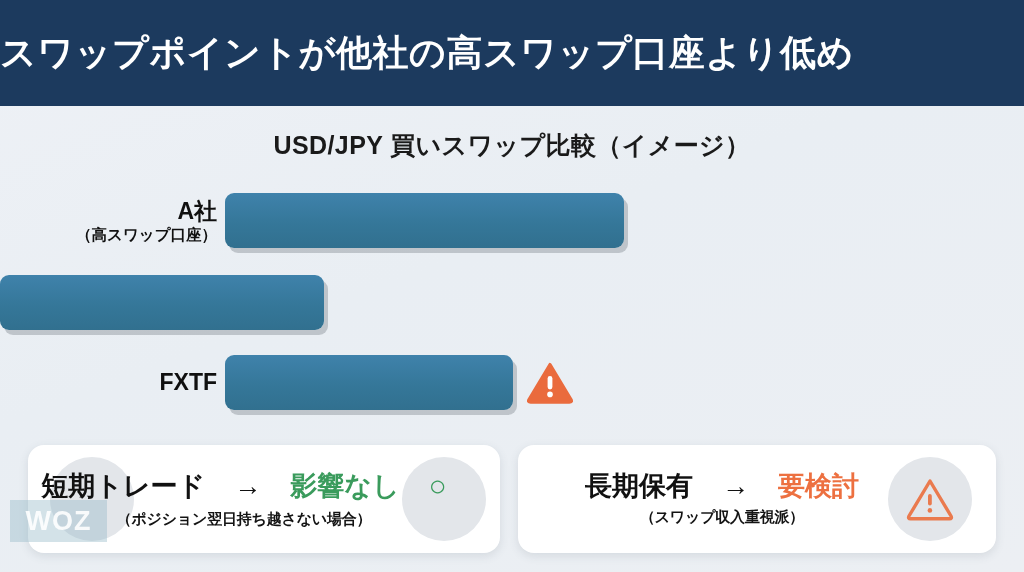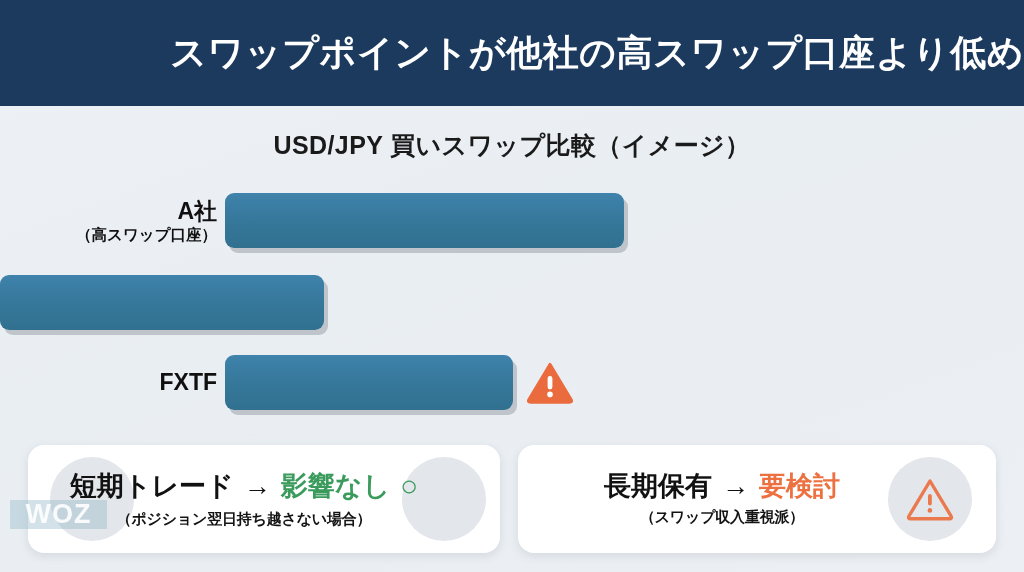--- a/index.html
+++ b/index.html
@@ -24,21 +24,21 @@
 
   
   .header-bar {
     position: absolute;
     left: 0; top: 0;
     width: 1024px;
     height: 106px;
     background: #1c3a5e;
     display: flex;
     align-items: center;
-    justify-content: flex-end;
+    justify-content: flex-start;
   }
   .header-title {
     color: #ffffff;
     font-size: 36px;
     font-weight: 700;
     letter-spacing: 0.5px;
     line-height: 1.1;
     text-align: center;
     white-space: nowrap;
   }
@@ -180,20 +180,21 @@
     justify-content: center;
   }
   .card-main {
     font-size: 27px;
     font-weight: 700;
     color: #111111;
     white-space: nowrap;
     display: flex;
     align-items: center;
     line-height: 1.15;
+    gap: 19px;
   }
   .card-arrow {
     margin: 0 10px;
     font-weight: 700;
   }
   .card-accent-green { color: #3a9b5c; }
   .card-accent-orange { color: #ed7040; }
   .card-mark-circle {
     color: #3a9b5c;
     margin-left: 10px;
@@ -209,21 +210,21 @@
     letter-spacing: -0.2px;
   }
   .card-left .card-content  { padding-right: 40px; box-sizing: border-box; }
   .card-right .card-content { padding-right: 70px; box-sizing: border-box; }
 
   
   .watermark {
     position: absolute;
     left: 10px; top: 500px;
     width: 97px;
-    height: 29px;
+    height: 42px;
     background: rgba(150, 185, 200, 0.42);
     display: flex;
     align-items: center;
     justify-content: center;
   }
   .watermark-text {
     color: rgba(255, 255, 255, 0.88);
     font-size: 27px;
     font-weight: 700;
     letter-spacing: 1px;

